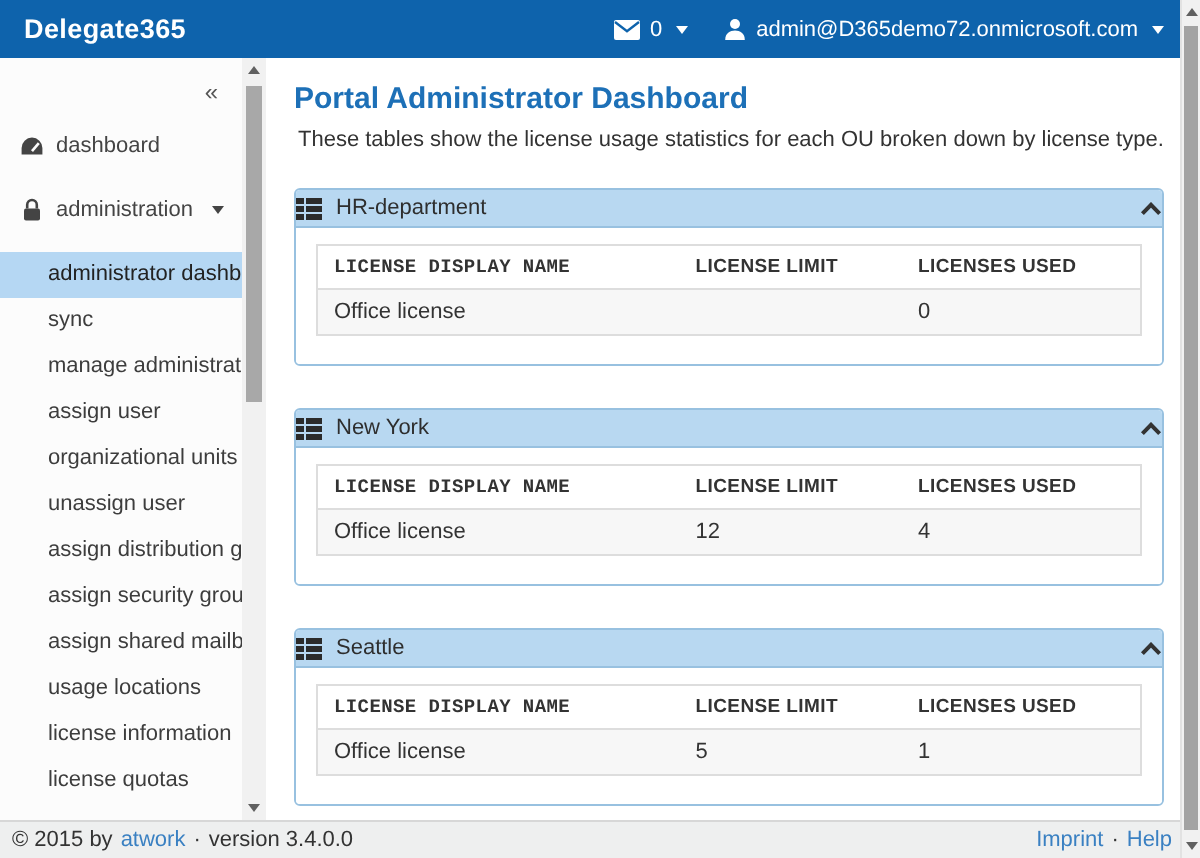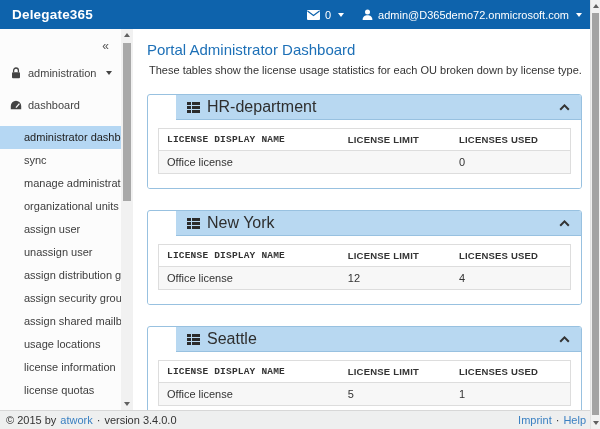--- a/index.html
+++ b/index.html
@@ -56,28 +56,28 @@
   .sb-thumb { position:absolute; left:2px; right:2px; top:14px; height:158px; background:#a8a8a8; }
   .arrow-up, .arrow-down { position:absolute; left:50%; transform:translateX(-50%); width:0; height:0; }
   .arrow-up { top:4px; border-left:3.5px solid transparent; border-right:3.5px solid transparent; border-bottom:4.5px solid #606060; }
   .arrow-down { bottom:4px; border-left:3.5px solid transparent; border-right:3.5px solid transparent; border-top:4.5px solid #606060; }
 
   
   .main {
     position:absolute; top:29px; left:133px; right:10px; bottom:19px;
     background:#fff; padding:12px 8px 0 14px; overflow:hidden;
   }
-  .page-title { font-size:15px; font-weight:normal; color:#1d70b7; margin:0 0 5px 0; line-height:18px; }
+  .page-title { font-size:15px; font-weight:bold; color:#1d70b7; margin:0 0 5px 0; line-height:18px; }
   .page-subtitle { font-size:11px; color:#333; margin:0 0 17px 2px; line-height:13px; }
 
   .panel { border:1px solid #98c1e0; border-radius:3px; margin-bottom:21px; overflow:hidden; }
   .panel-header {
     background:#b8d8f1; border-bottom:1px solid #98c1e0;
-    padding:3px 11px; display:flex; align-items:center; gap:7px;
-    font-size:16px; color:#2e2e2e; cursor:pointer;margin-left:28px;
+    padding:3px 0; display:flex; align-items:center; gap:7px;
+    font-size:11px; color:#2e2e2e; cursor:pointer;
   }
   .panel-header .chev { margin-left:auto; display:flex; align-items:center; cursor:pointer; }
   .panel-body { background:#fff; padding:8px 10px 14px 10px; }
 
   table.lic { width:100%; border-collapse:collapse; border:1px solid #ddd; table-layout:fixed; }
   table.lic th {
     text-align:left; font-size:9.5px; font-weight:bold; color:#333;
     padding:5px 8px; border-bottom:1px solid #ddd; letter-spacing:.2px; background:#fff;
   }
   table.lic td { font-size:11px; color:#333; padding:5px 8px; }
@@ -131,42 +131,42 @@
   </div>
 </div>
 
 <div class="sidebar">
   <div class="side-head">
     <span class="side-collapse">«</span>
   </div>
   <div class="side-nav">
     <div class="side-item">
       <span class="ico">
+        <svg width="12" height="10" viewBox="0 0 12 10">
+            <path d="M6 0.8 A5.2 5.2 0 0 0 0.8 6 L0.8 9.2 L11.2 9.2 L11.2 6 A5.2 5.2 0 0 0 6 0.8 Z" fill="#444"></path>
+            <line x1="6" y1="7.6" x2="9.4" y2="3.6" stroke="#fcfcfc" stroke-width="1.3"></line>
+          </svg>
+      </span>
+      <span>dashboard</span>
+    </div>
+    <div class="side-item">
+      <span class="ico">
         <svg width="10" height="12" viewBox="0 0 10 12">
             <path d="M2.6 5.2 V3.4 a2.4 2.4 0 0 1 4.8 0 V5.2" fill="none" stroke="#444" stroke-width="1.3"></path>
             <rect x="1" y="5.2" width="8" height="6" rx="1" fill="#444"></rect>
           </svg>
       </span>
       <span>administration</span>
       <span class="caret-down-dark"></span>
     </div>
-    <div class="side-item">
-      <span class="ico">
-        <svg width="12" height="10" viewBox="0 0 12 10">
-            <path d="M6 0.8 A5.2 5.2 0 0 0 0.8 6 L0.8 9.2 L11.2 9.2 L11.2 6 A5.2 5.2 0 0 0 6 0.8 Z" fill="#444"></path>
-            <line x1="6" y1="7.6" x2="9.4" y2="3.6" stroke="#fcfcfc" stroke-width="1.3"></line>
-          </svg>
-      </span>
-      <span>dashboard</span>
-    </div>
     <div class="side-sub selected">administrator dashboard</div>
     <div class="side-sub">sync</div>
     <div class="side-sub">manage administrators</div>
+    <div class="side-sub">assign user</div>
     <div class="side-sub">organizational units</div>
-    <div class="side-sub">assign user</div>
     <div class="side-sub">unassign user</div>
     <div class="side-sub">assign distribution groups</div>
     <div class="side-sub">assign security groups</div>
     <div class="side-sub">assign shared mailboxes</div>
     <div class="side-sub">usage locations</div>
     <div class="side-sub">license information</div>
     <div class="side-sub">license quotas</div>
   </div>
 </div>
 

